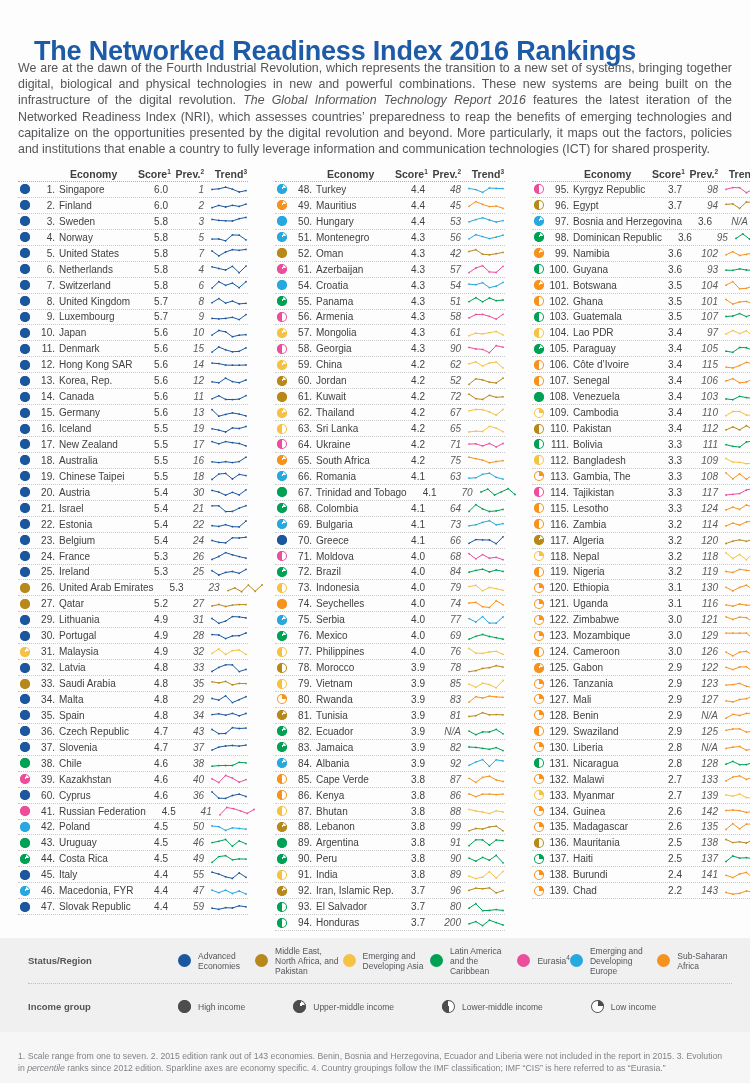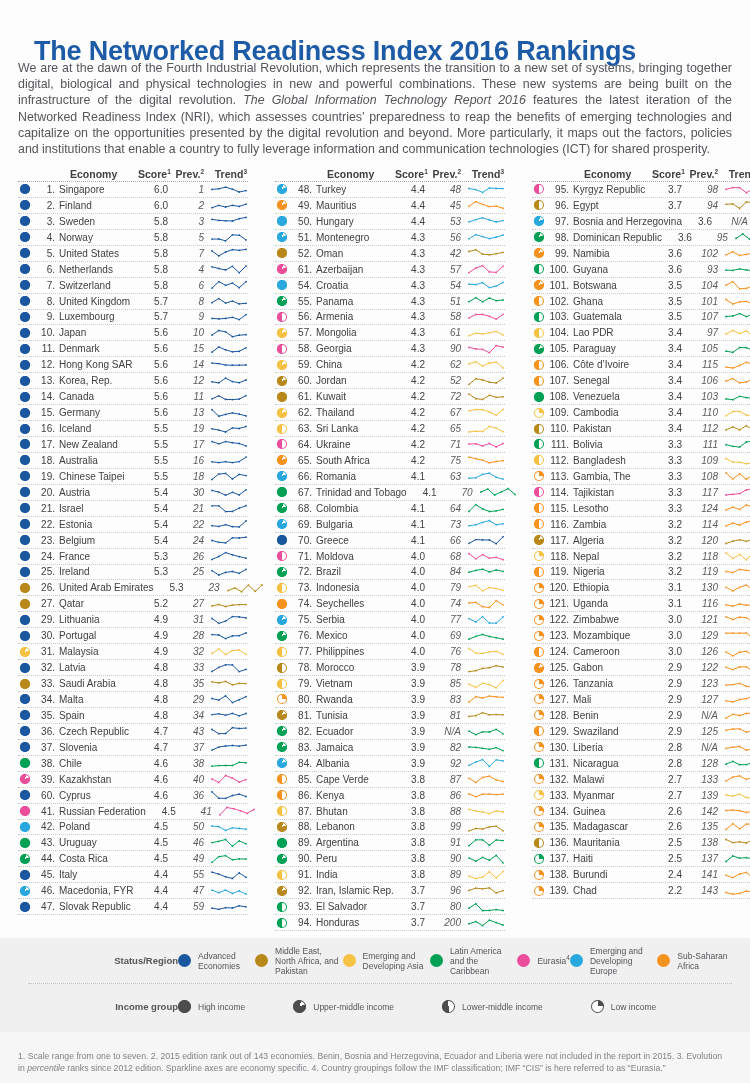--- a/index.html
+++ b/index.html
@@ -22,21 +22,21 @@
   .pie.upper{background:conic-gradient(from 15deg,#fff 0 55deg,var(--c) 55deg 360deg);}
   .pie.lower{background:conic-gradient(from 180deg,var(--c) 0 180deg,#fff 180deg 360deg);}
   .pie.low{background:conic-gradient(from 8deg,var(--c) 0 78deg,#fff 78deg 360deg);}
   .rank{text-align:right;padding-right:3px;white-space:nowrap;}
   .nm{padding-left:1px;white-space:nowrap;overflow:visible;}
   .sc{text-align:right;}
   .pv{text-align:right;font-style:italic;color:#5A5B5E;}
   .spark{justify-self:end;}
   .legend{position:absolute;left:0;top:938px;width:750px;height:94px;background:#F0F0F1;box-sizing:border-box;padding:0 18px 0 28px;}
   .legend-row{display:flex;align-items:center;height:45px;}
-  .legend-title{width:150px;font-size:9.5px;font-weight:bold;color:#55565A;flex:none;text-align:right;}
+  .legend-title{width:150px;font-size:9.5px;font-weight:bold;color:#55565A;flex:none;}
   .legend-items{flex:1;display:flex;align-items:center;}
   .legend-items.spread{justify-content:space-between;padding-right:4px;}
   .legend-items.packed .lg-item{margin-right:48px;}
   .lg-item{display:flex;align-items:center;gap:7px;}
   .lg-dot{width:13px;height:13px;border-radius:50%;flex:none;}
   .legend .pie{width:13px;height:13px;margin-left:0;flex:none;}
   .lg-label{font-size:8.5px;line-height:10px;color:#55565A;max-width:96px;}
   .dotted-sep{border-top:1px dotted #BCBEC0;height:0;}
   .foot-band{position:absolute;left:0;top:1032px;width:750px;height:51px;background:#F6F6F7;}
   .footnotes{position:absolute;left:18px;top:1041px;width:712px;font-size:8.7px;line-height:12px;color:#808285;}

